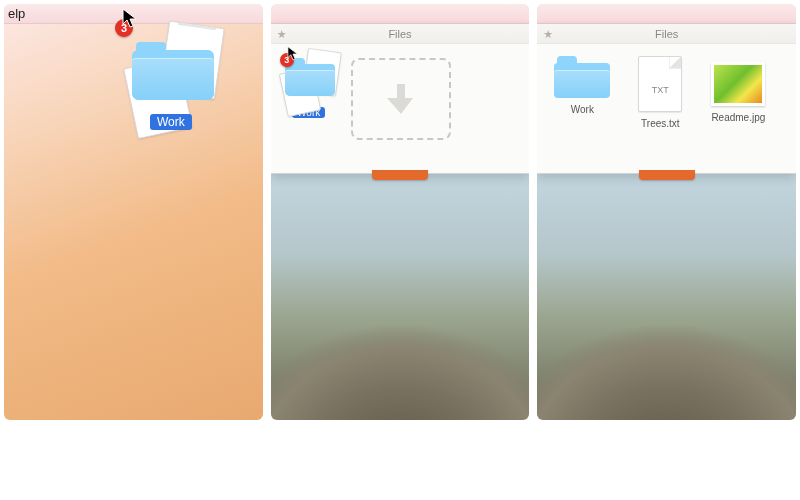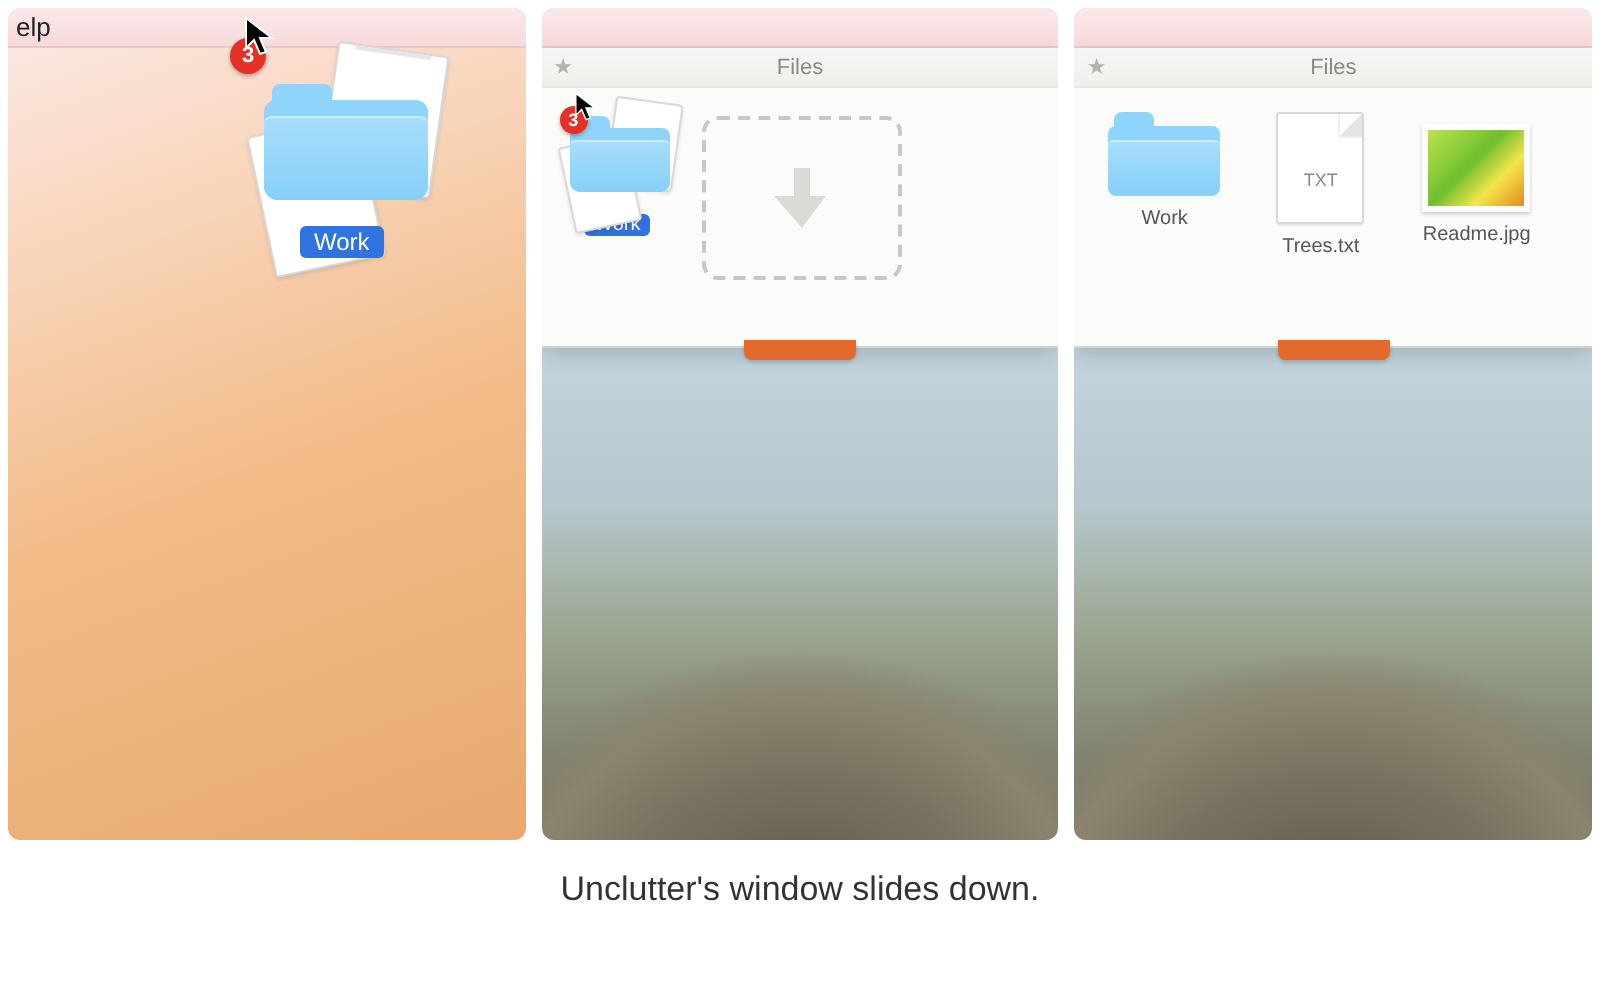--- a/index.html
+++ b/index.html
@@ -318,14 +318,13 @@
           <div class="img-icon"></div>
           <span class="label">Readme.jpg</span>
         </div>
       </div>
     </div>
   </div>
 
 </div>
 
 <div class="captions">
-  <div>Unclutter's window slides down.</div>
 </div>
 
 </body></html>

